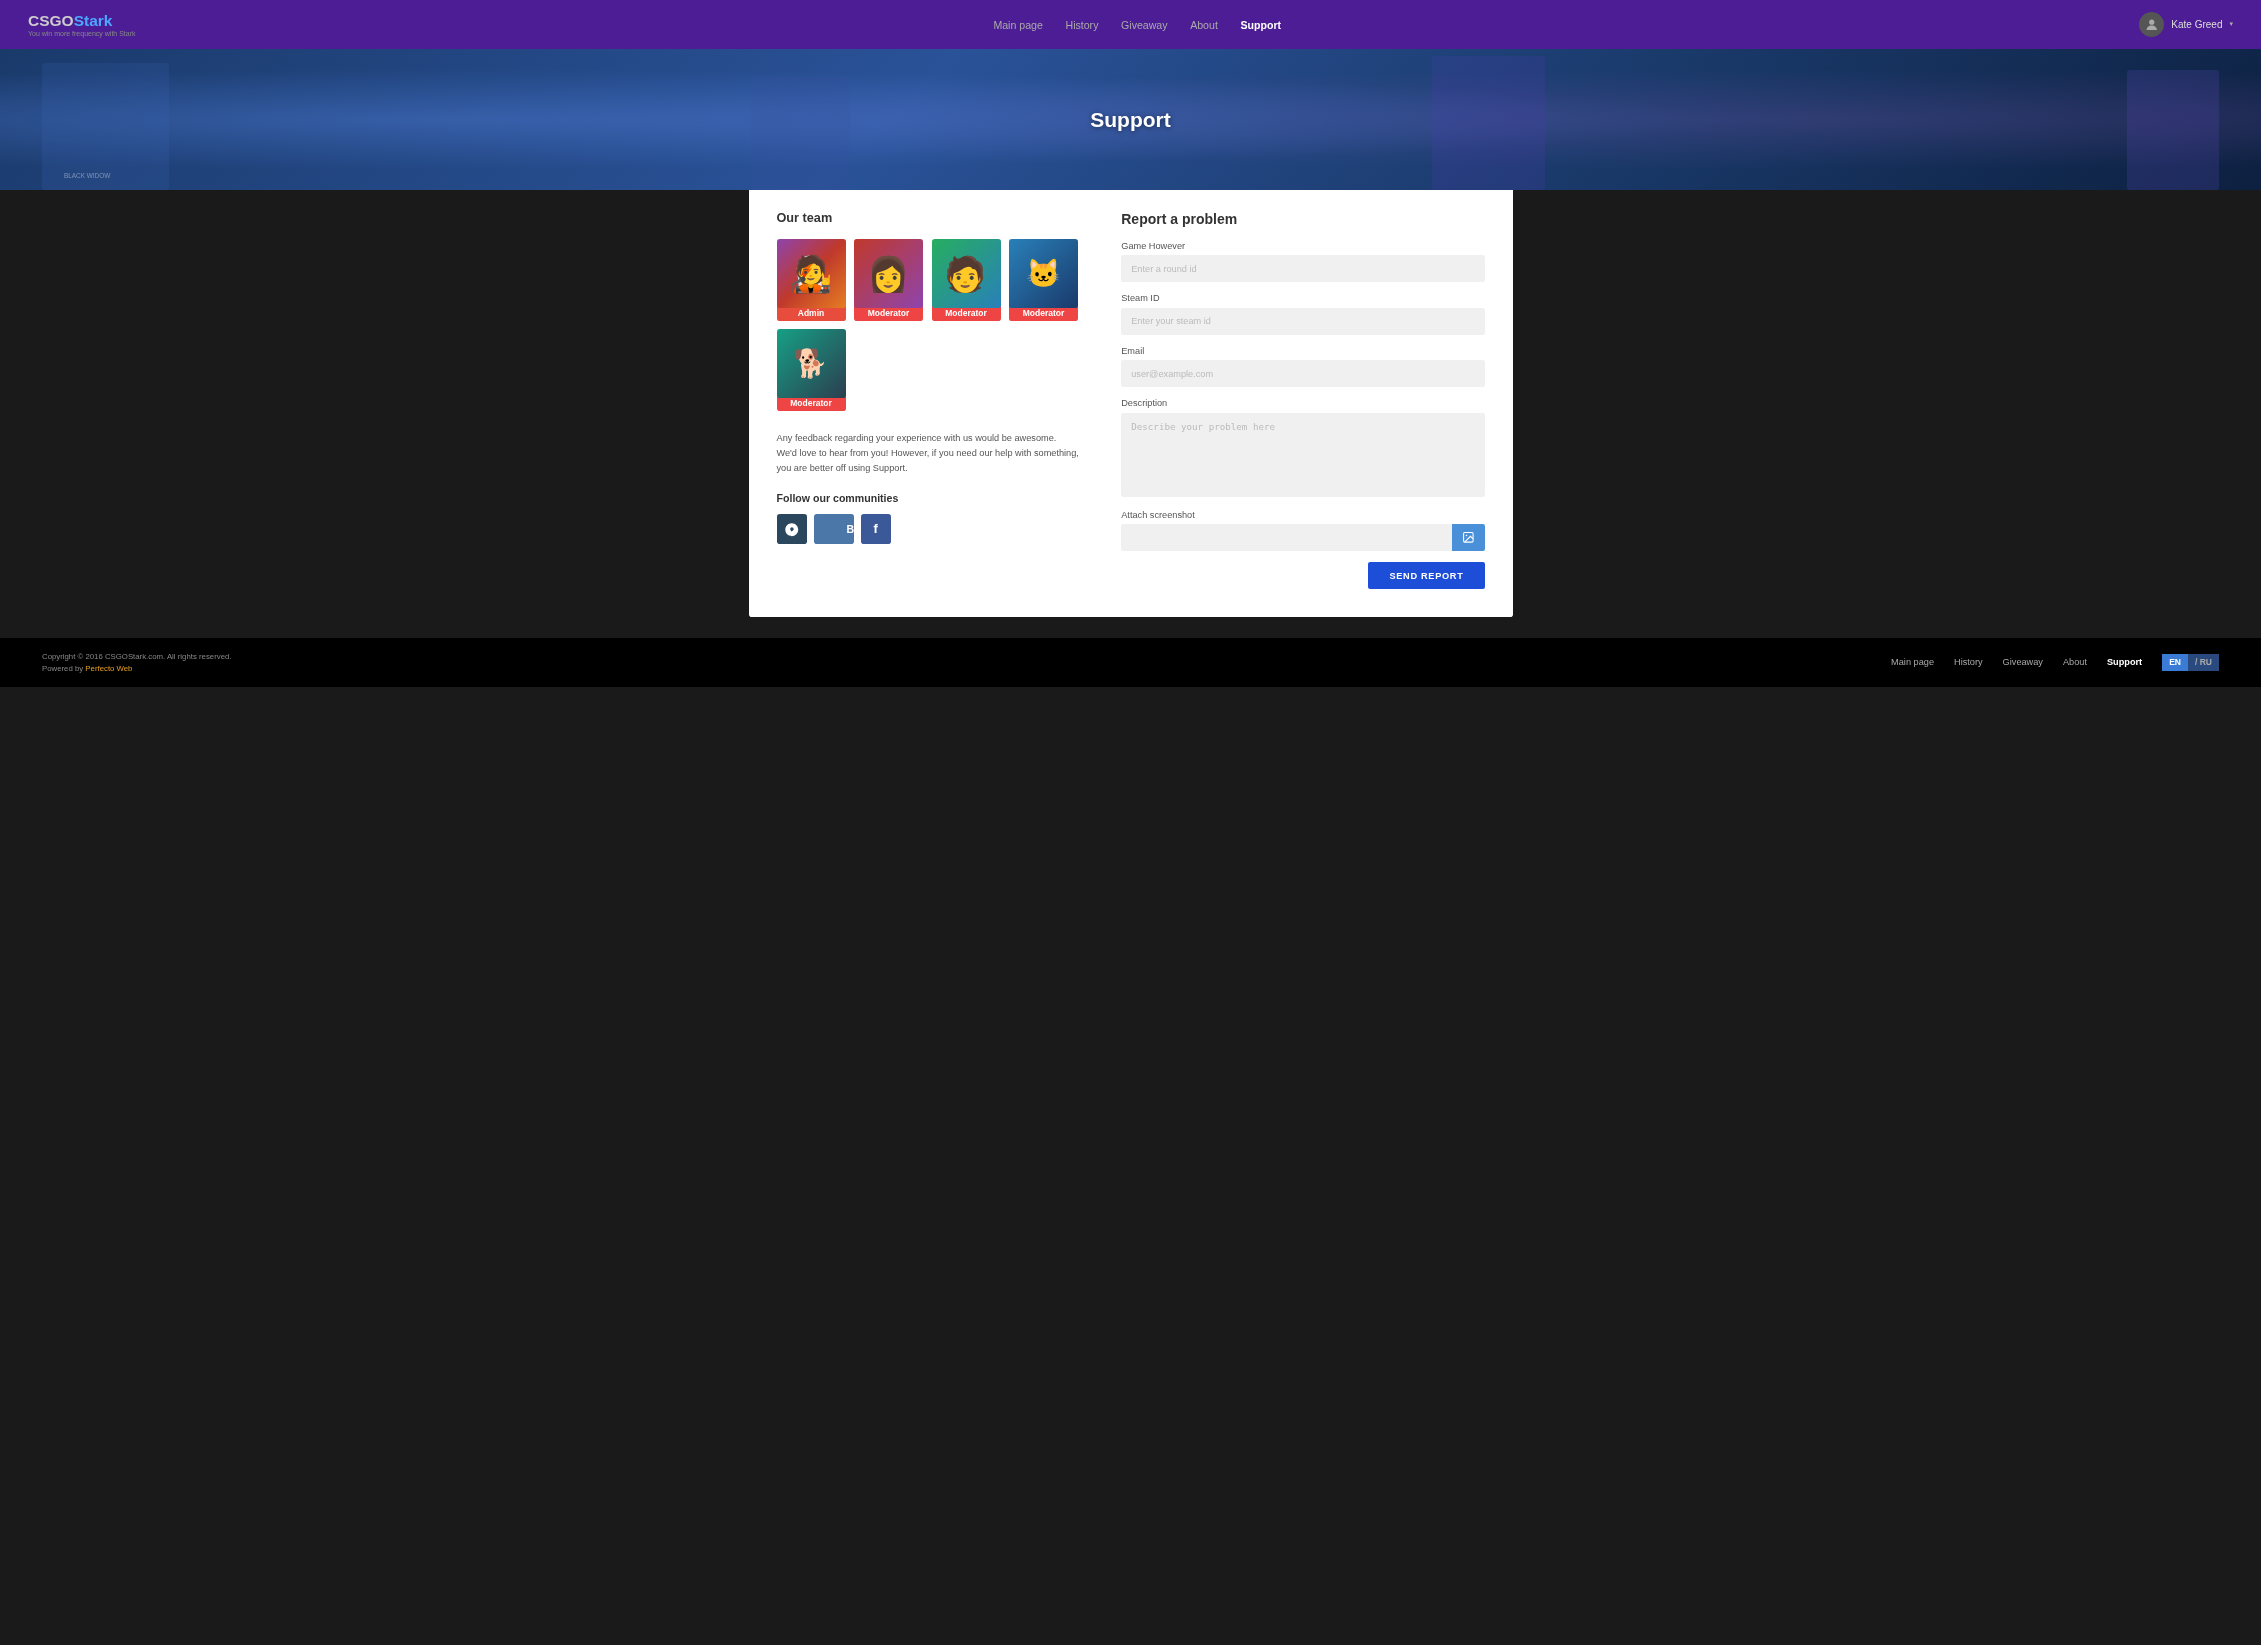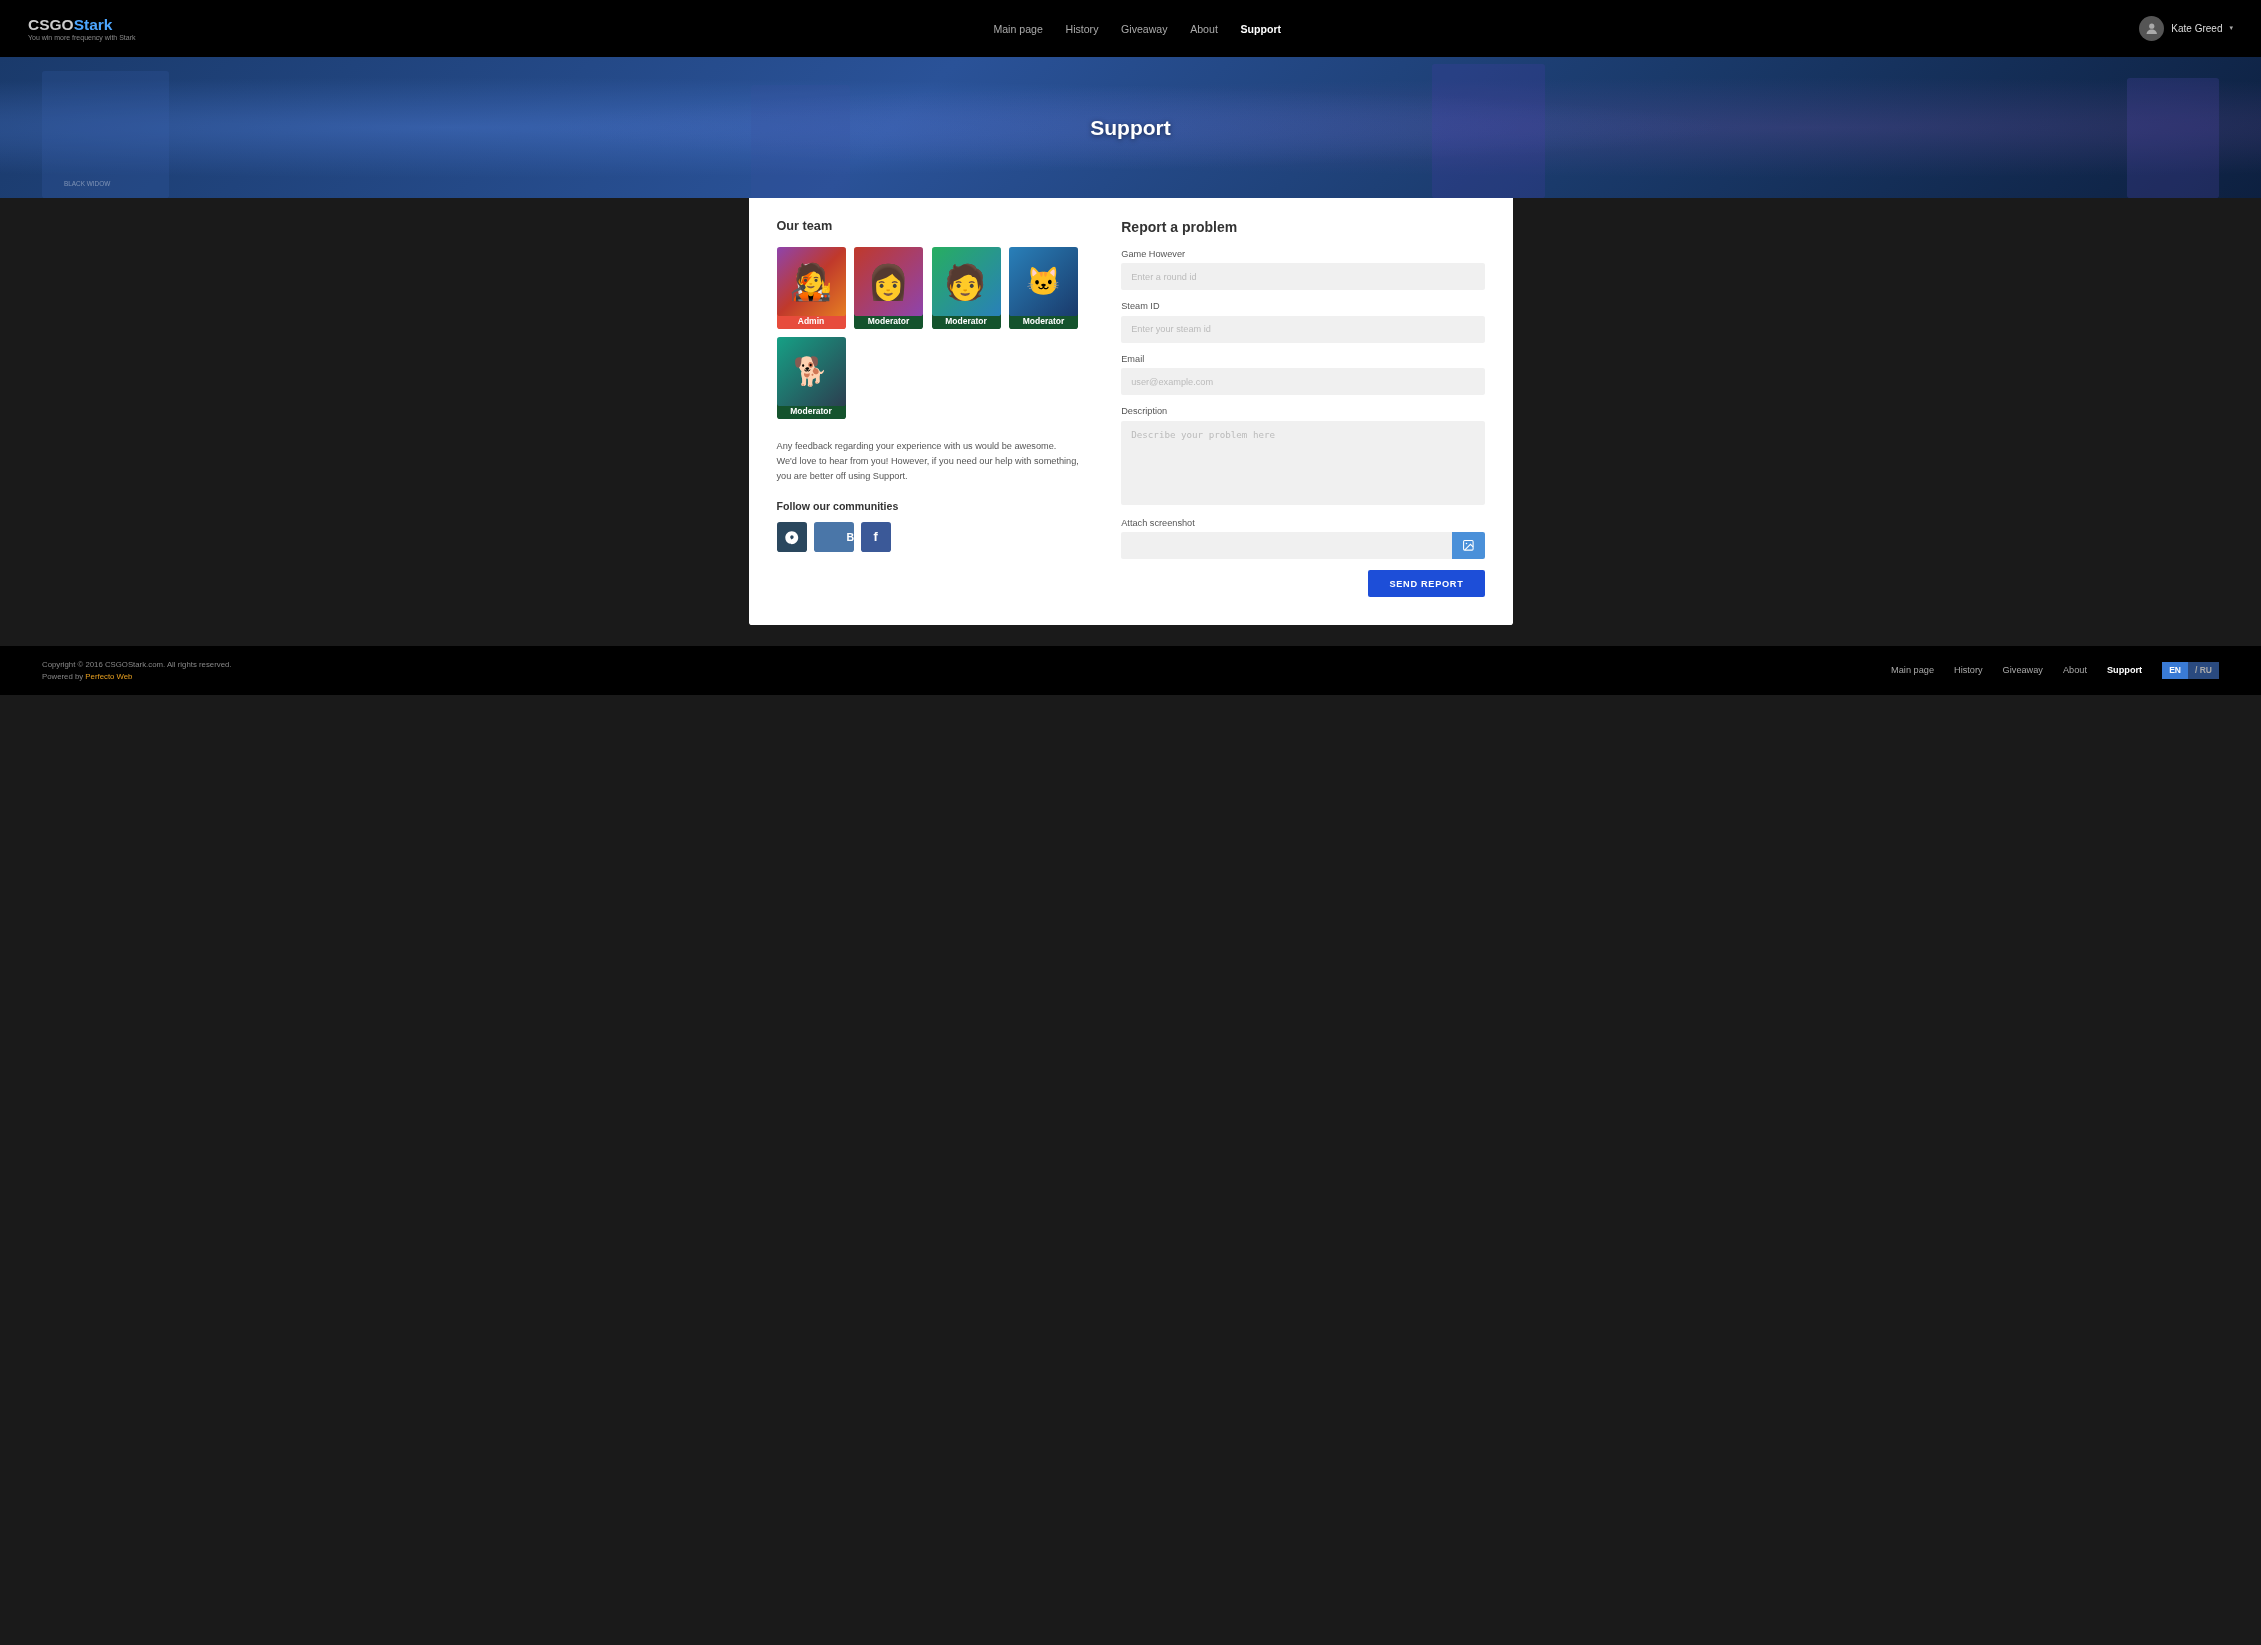--- a/index.html
+++ b/index.html
@@ -5,26 +5,26 @@
     * { margin: 0; padding: 0; box-sizing: border-box; }
     body {
       font-family: Arial, sans-serif;
       background: #1a1a1a;
       color: #333;
       min-height: 100vh;
     }
 
     
     .navbar {
-      background: #000000;
+      background: #4c1d95;
       display: flex;
       align-items: center;
       justify-content: space-between;
       padding: 0 28px;
-      height: 57px;
+      height: 49px;
       position: relative;
       z-index: 10;
     }
     .navbar-logo {
       display: flex;
       flex-direction: column;
     }
     .navbar-logo .logo-text {
       font-size: 15.5px;
       font-weight: bold;
@@ -179,21 +179,21 @@
       width: 100%;
       padding: 2.8px 0;
       text-align: center;
       font-size: 8.5px;
       font-weight: bold;
       color: #fff;
       border-radius: 0 0 2.8px 2.8px;
       margin-top: -2.8px;
     }
     .label-red { background: #e74c3c; }
-    .label-green { background: #14532d; text-align: center; }
+    .label-green { background: #ef4444; text-align: center; }
 
     
     .avatar-admin {
       background: linear-gradient(135deg, #c0392b 0%, #8e44ad 50%, #d35400 100%);
       position: relative;
     }
     .avatar-admin::after {
       content: '🧑‍🎤';
       font-size: 35px;
       position: absolute;

